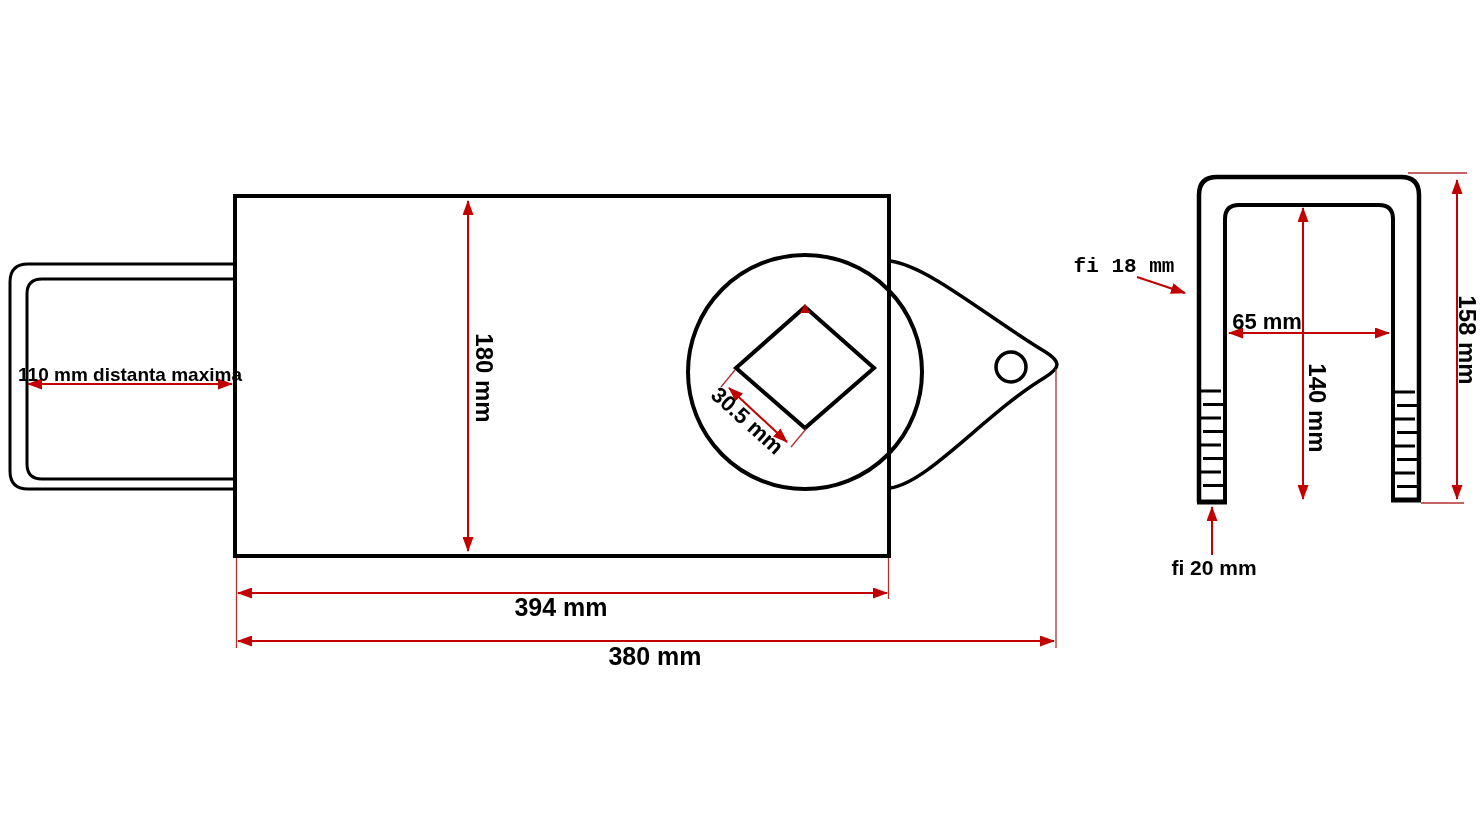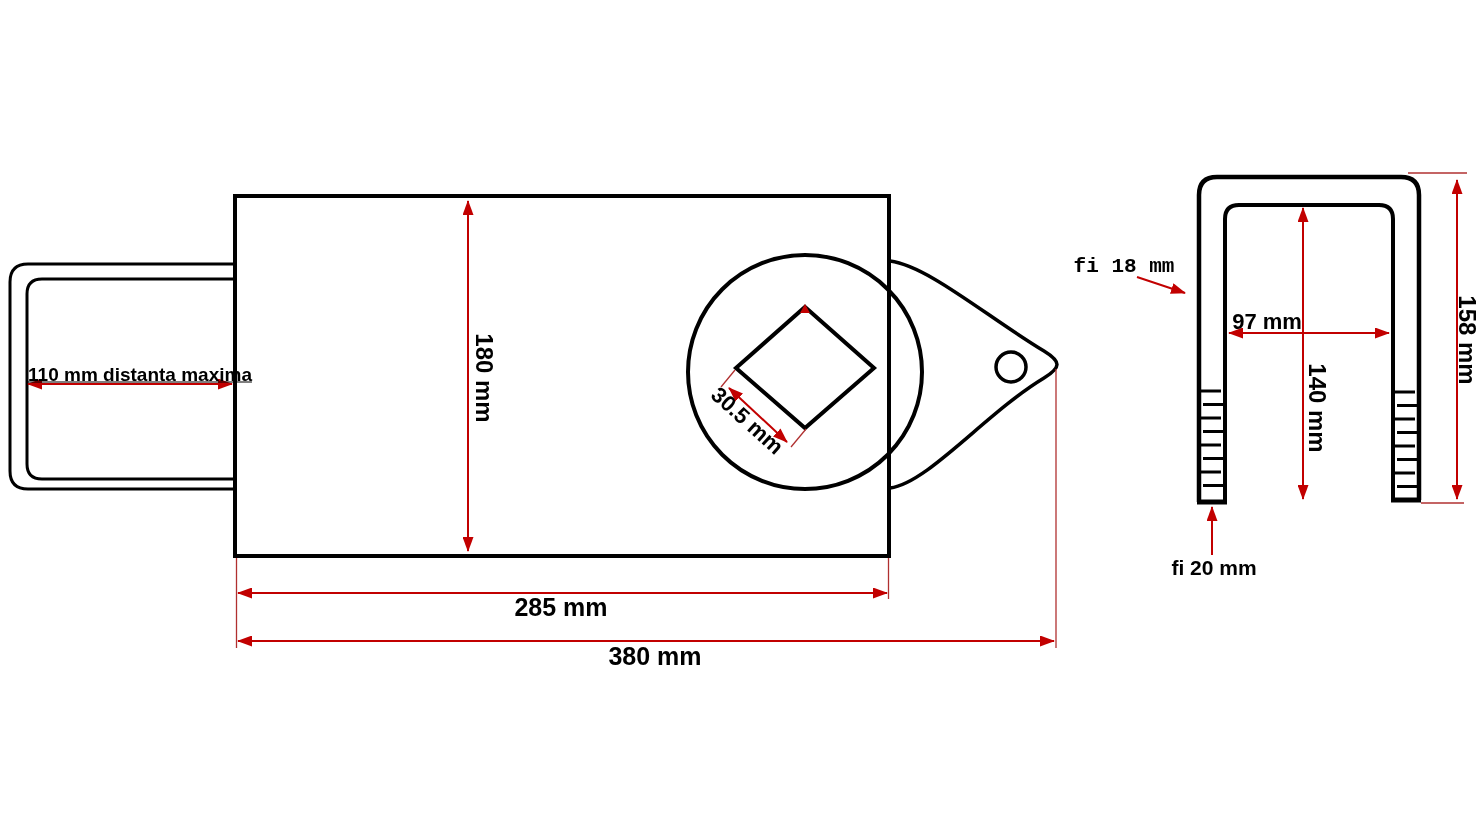--- a/index.html
+++ b/index.html
@@ -15,21 +15,21 @@
     position:absolute;
     font-family:"Liberation Sans", sans-serif;
     font-weight:bold;
     color:#000000;
     white-space:nowrap;
     transform:translate(-50%,-50%);
     line-height:1;
   }
   .rot90  { transform:translate(-50%,-50%) rotate(90deg); }
   .rot42  { transform:translate(-50%,-50%) rotate(42deg); }
-  #lbl-110  { left:140px;  top:374px; font-size:19px;text-decoration:underline; }
+  #lbl-110  { left:130px;  top:374px; font-size:19px; }
   #lbl-180  { left:484px;  top:378px; font-size:24px; }
   #lbl-305  { left:747px;  top:421px; font-size:22px; }
   #lbl-285  { left:561px;  top:607px; font-size:25px; }
   #lbl-340  { left:655px;  top:656px; font-size:25px; }
   #lbl-fi18 { left:1124px; top:266px; font-size:21px;font-family:Liberation Mono, monospace; }
   #lbl-65   { left:1267px; top:322px; font-size:22px; }
   #lbl-140  { left:1317px; top:408px; font-size:24px; }
   #lbl-158  { left:1467px; top:340px; font-size:24px; }
   #lbl-fi20 { left:1214px; top:567px; font-size:21px; }
 </style>
@@ -117,22 +117,22 @@
     </g>
     <g stroke="#b03030" stroke-width="1.3" fill="none">
       <line x1="1408" y1="173" x2="1467" y2="173"></line>
       <line x1="1421" y1="503" x2="1464" y2="503"></line>
     </g>
   </svg>
 
   <div class="lbl" id="lbl-110">110 mm distanta maxima</div>
   <div class="lbl rot90" id="lbl-180">180 mm</div>
   <div class="lbl rot42" id="lbl-305">30.5 mm</div>
-  <div class="lbl" id="lbl-285">285 mm</div>
+  <div class="lbl" id="lbl-285">394 mm</div>
   <div class="lbl" id="lbl-340">380 mm</div>
 
   <div class="lbl" id="lbl-fi18">fi 18 mm</div>
-  <div class="lbl" id="lbl-65">97 mm</div>
+  <div class="lbl" id="lbl-65">65 mm</div>
   <div class="lbl rot90" id="lbl-140">140 mm</div>
   <div class="lbl rot90" id="lbl-158">158 mm</div>
   <div class="lbl" id="lbl-fi20">fi 20 mm</div>
 
 </div>
 
 </body></html>

